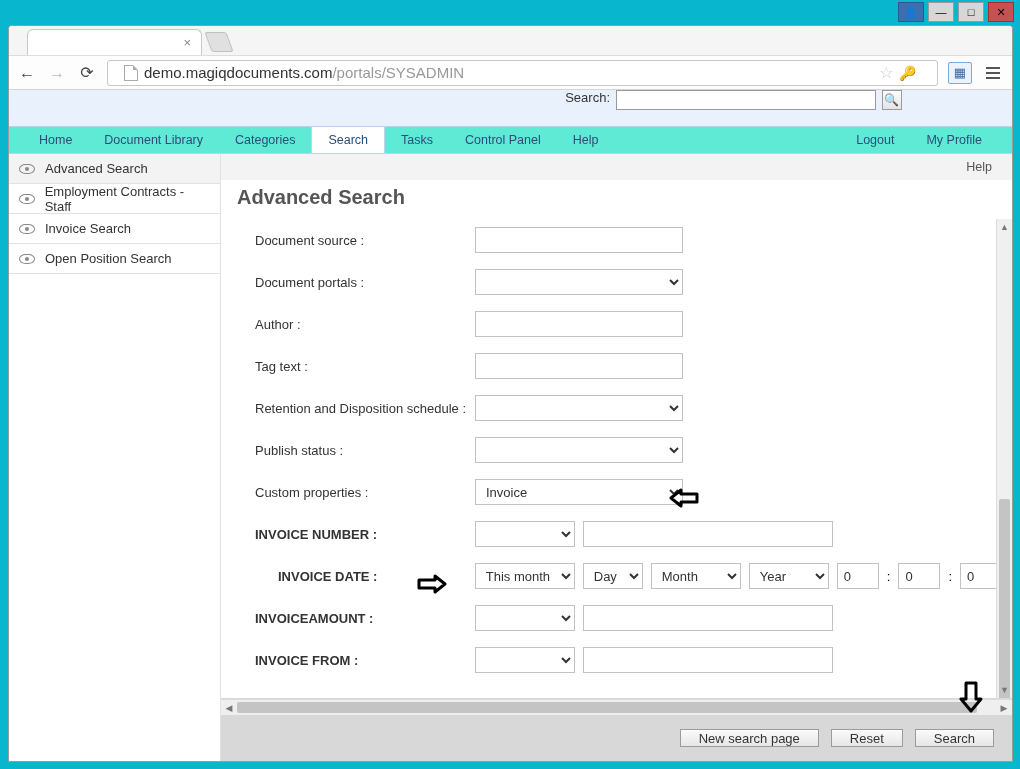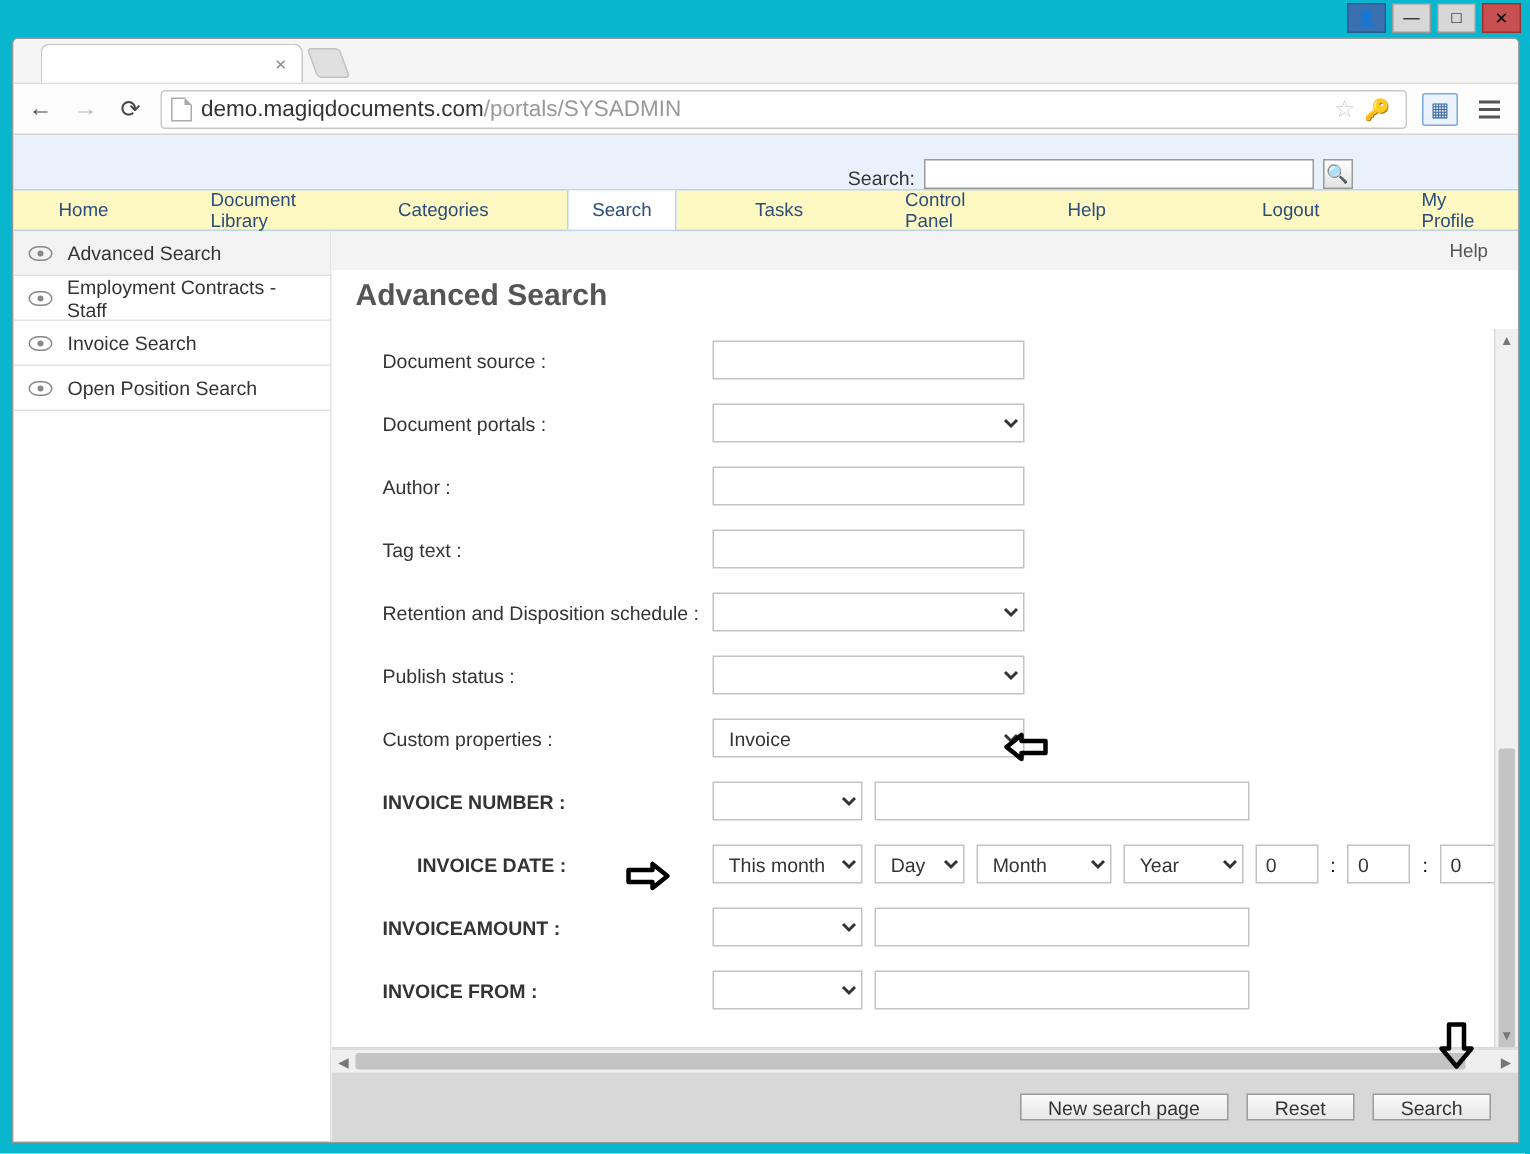--- a/index.html
+++ b/index.html
@@ -46,21 +46,21 @@
     height: 34px; background: #fdfdfd; border-bottom: 1px solid #d5d5d5;
     display: flex; align-items: center; padding: 0 8px; gap: 10px;
   }
   .tb-icon {
     width: 20px; height: 20px; display: flex; align-items: center; justify-content: center;
     color: #444; font-size: 16px; border-radius: 3px;
   }
   .tb-icon.disabled { color: #bbb; }
   .addressbar {
     flex: 1; height: 26px; border: 1px solid #c8c8c8; border-radius: 3px;
-    display: flex; align-items: center; padding: 0 6px; color: #555; background: #fff;
+    display: flex; align-items: center; padding: 0 16px; color: #555; background: #fff;
   }
   .addressbar .page-icon {
     width: 14px; height: 16px; border: 1px solid #aaa; margin-right: 6px; position: relative;
   }
   .addressbar .page-icon::after { content:""; position:absolute; right:-1px; top:-1px; border-top:5px solid #fff; border-left:5px solid #aaa; }
   .addressbar .url { font-size: 15px; color: #333; flex:1; }
   .addressbar .url .dim { color: #999; }
   .addressbar .star { color: #ccc; font-size: 16px; margin: 0 2px;}
   .addressbar .key { color: #999; font-size: 14px; margin: 0 4px;}
   .sq-btn {
@@ -69,34 +69,34 @@
   }
   .menu-icon {
     width: 22px; height: 22px; display:flex; flex-direction:column; justify-content:center; gap:3px; align-items:center;
   }
   .menu-icon span { width:14px; height:2px; background:#555; }
 
   
   .app { flex:1; display:flex; flex-direction:column; background:#e8f1fc; overflow:hidden; }
 
   .searchbar-row {
-    height: 36px; display:flex; align-items:flex-end; justify-content:flex-end;
+    height: 36px; display:flex; align-items:flex-start; justify-content:flex-end;
     padding-right: 110px; gap:6px; color:#333;
   }
   .searchbar-row input {
     width: 260px; height: 20px; border:1px solid #9a9a9a; background:#fff; padding:0 4px;
   }
   .searchbar-row .go-btn {
     width: 20px; height: 20px; border:1px solid #9a9a9a; background: linear-gradient(#fdfdfd,#e4e4e4);
     display:flex; align-items:center; justify-content:center; font-size:12px; color:#555;
   }
 
   .mainnav {
-    height: 28px; background:#fef9c3; border-top:1px solid #b9d3f0; border-bottom:1px solid #b9d3f0;
-    display:flex; align-items:stretch; padding:0 14px; color:#2b4d7c; font-size:12.5px;gap:36px;
+    height: 28px; background:#5eead4; border-top:1px solid #b9d3f0; border-bottom:1px solid #b9d3f0;
+    display:flex; align-items:stretch; padding:0 14px; color:#2b4d7c; font-size:12.5px;
   }
   .mainnav .nav-item {
     padding: 0 16px; display:flex; align-items:center; cursor:default;
   }
   .mainnav .nav-item.active {
     background:#fff; border-left:1px solid #b9d3f0; border-right:1px solid #b9d3f0;
     color:#2b4d7c;
   }
   .mainnav .spacer { flex:1; }
 

